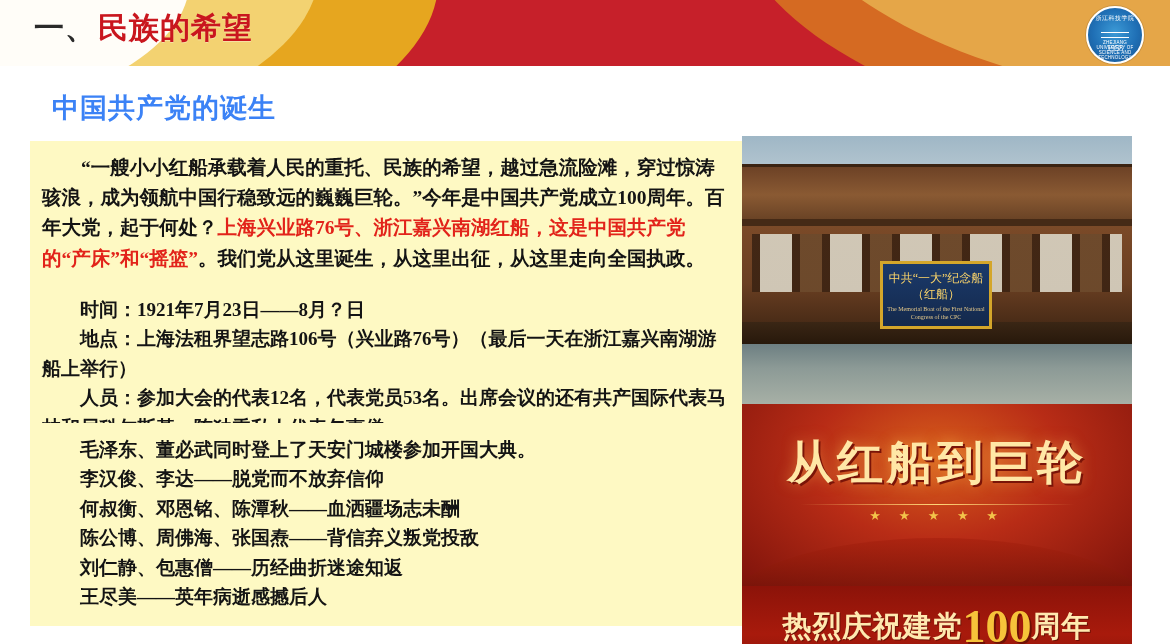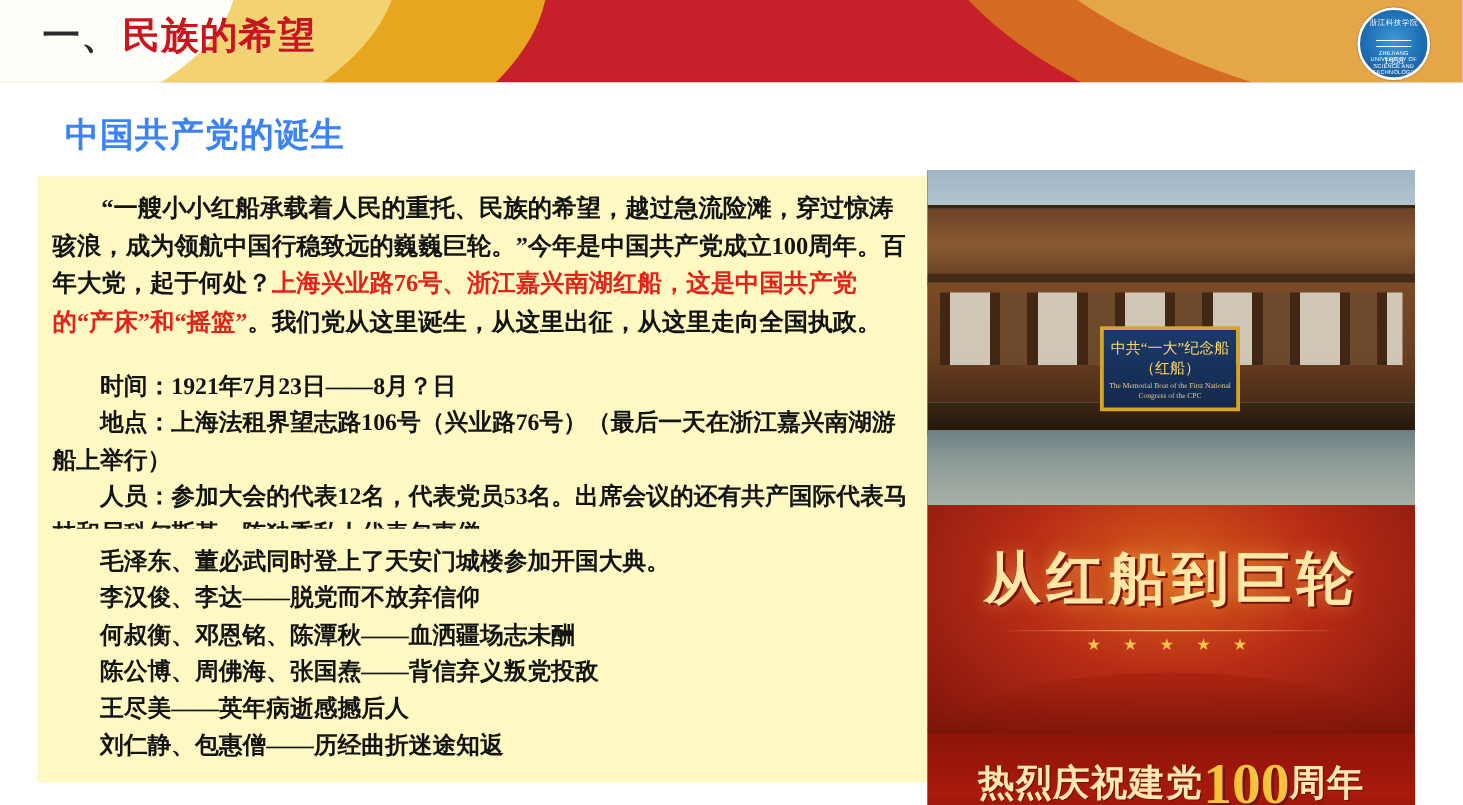--- a/index.html
+++ b/index.html
@@ -378,22 +378,22 @@
     <div><span class="ind"></span><span>时间：1921年7月23日——8月？日</span></div>
     <div><span class="ind"></span><span>地点：上海法租界望志路106号（兴业路76号）（最后一天在浙江嘉兴南湖游船上举行）</span></div>
     <div><span class="ind"></span><span>人员：参加大会的代表12名，代表党员53名。出席会议的还有共产国际代表马林和尼科尔斯基，陈独秀私人代表包惠僧。</span></div>
   </div>
 
   <div class="block block-names">
     <span class="line">毛泽东、董必武同时登上了天安门城楼参加开国大典。</span>
     <span class="line">李汉俊、李达——脱党而不放弃信仰</span>
     <span class="line">何叔衡、邓恩铭、陈潭秋——血洒疆场志未酬</span>
     <span class="line">陈公博、周佛海、张国焘——背信弃义叛党投敌</span>
+    <span class="line">刘仁静、包惠僧——历经曲折迷途知返</span>
     <span class="line">王尽美——英年病逝感撼后人</span>
-    <span class="line">刘仁静、包惠僧——历经曲折迷途知返</span>
   </div>
 
   <div class="photo-wrap">
 
     <div class="photo-top">
       <div class="boat-roof"></div>
       <div class="boat-hull"></div>
       <div class="boat-windows"></div>
       <div class="boat-base"></div>
       <div class="water"></div>

